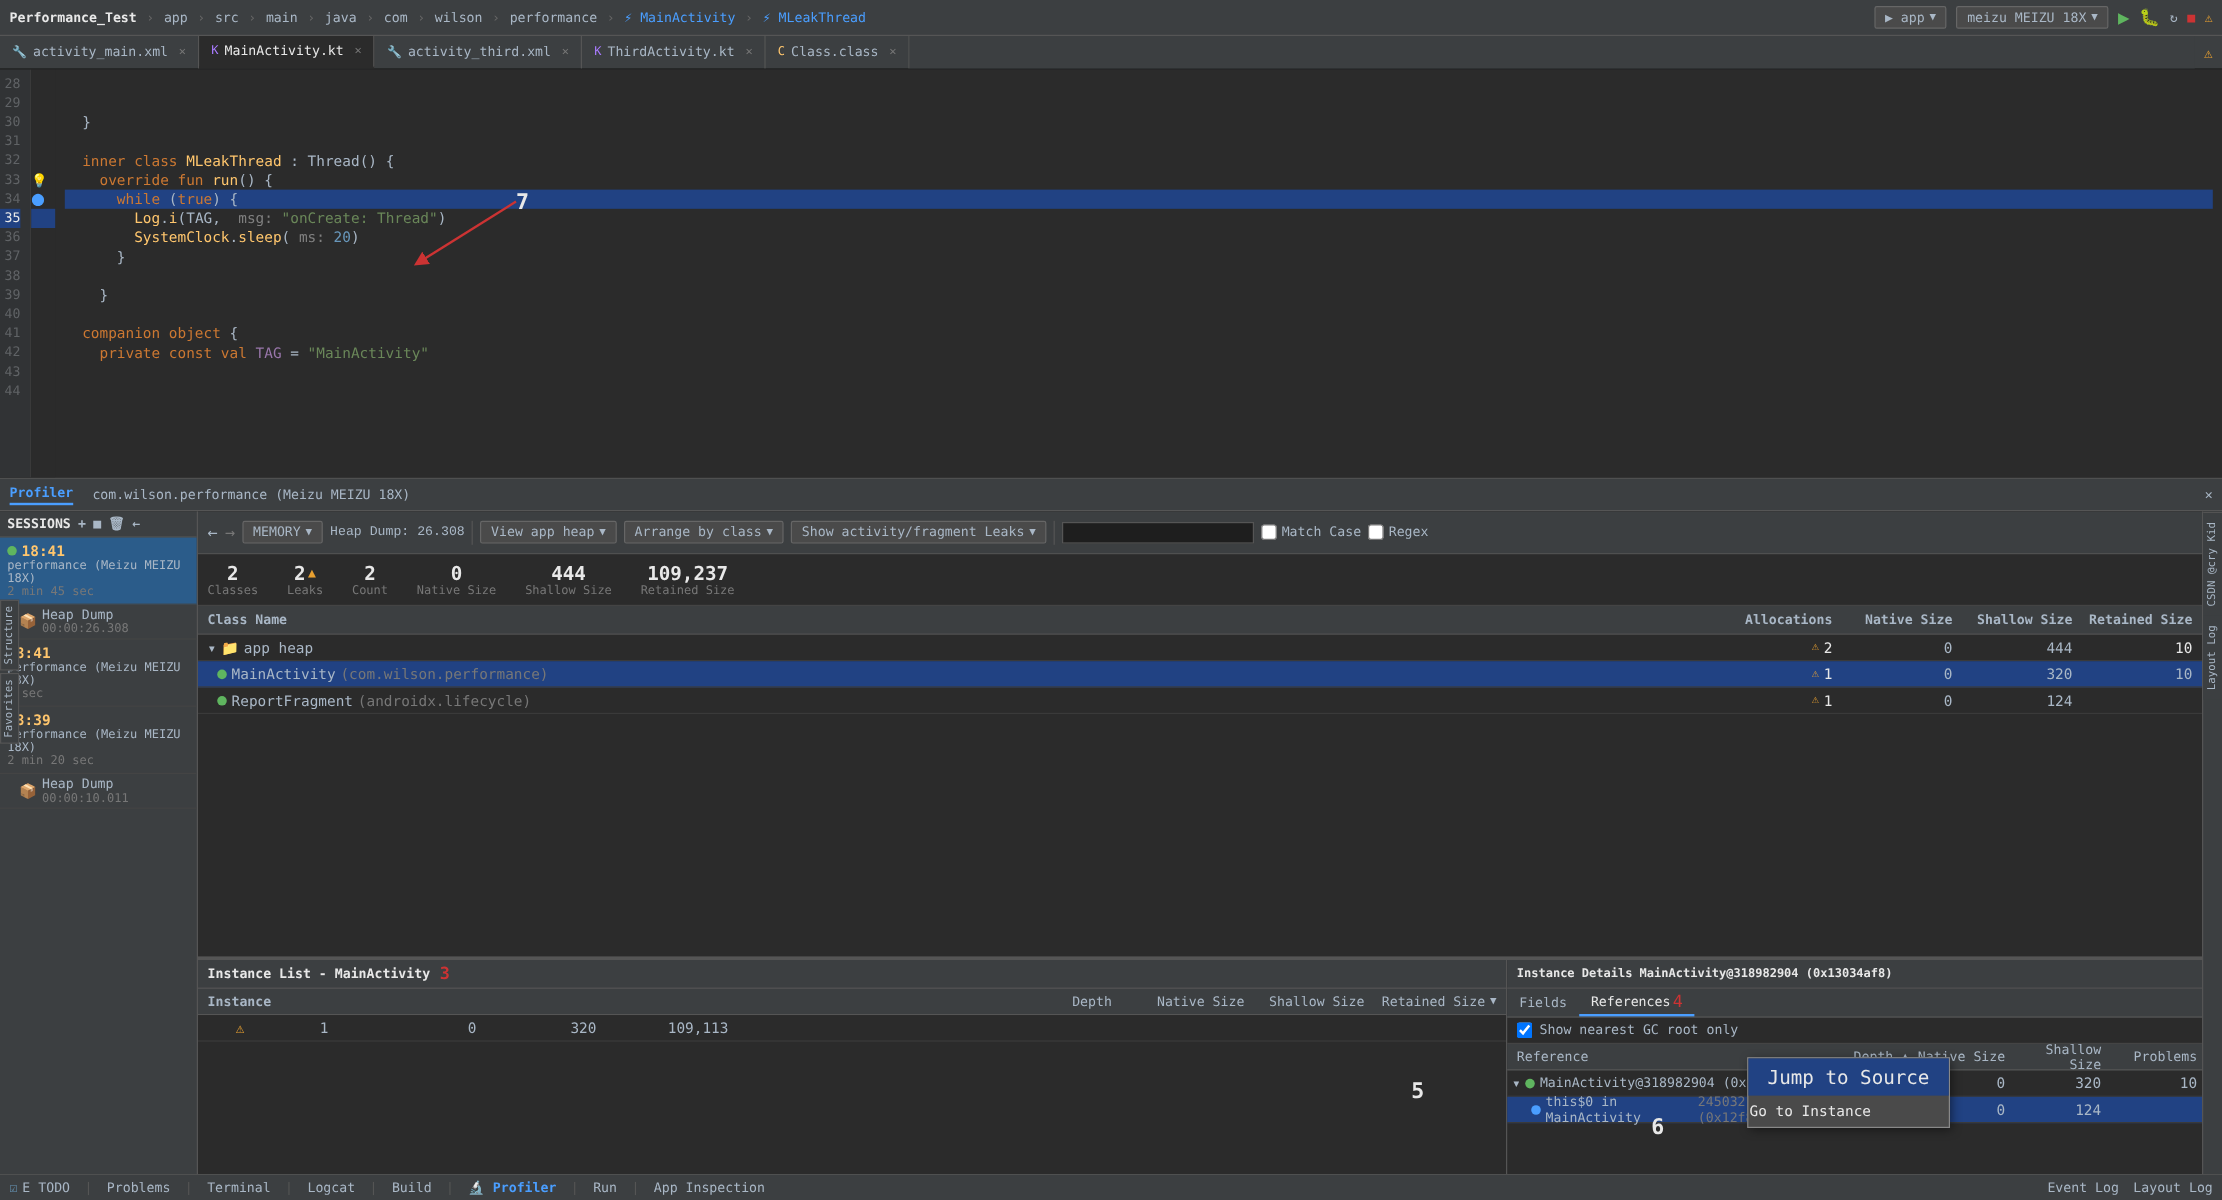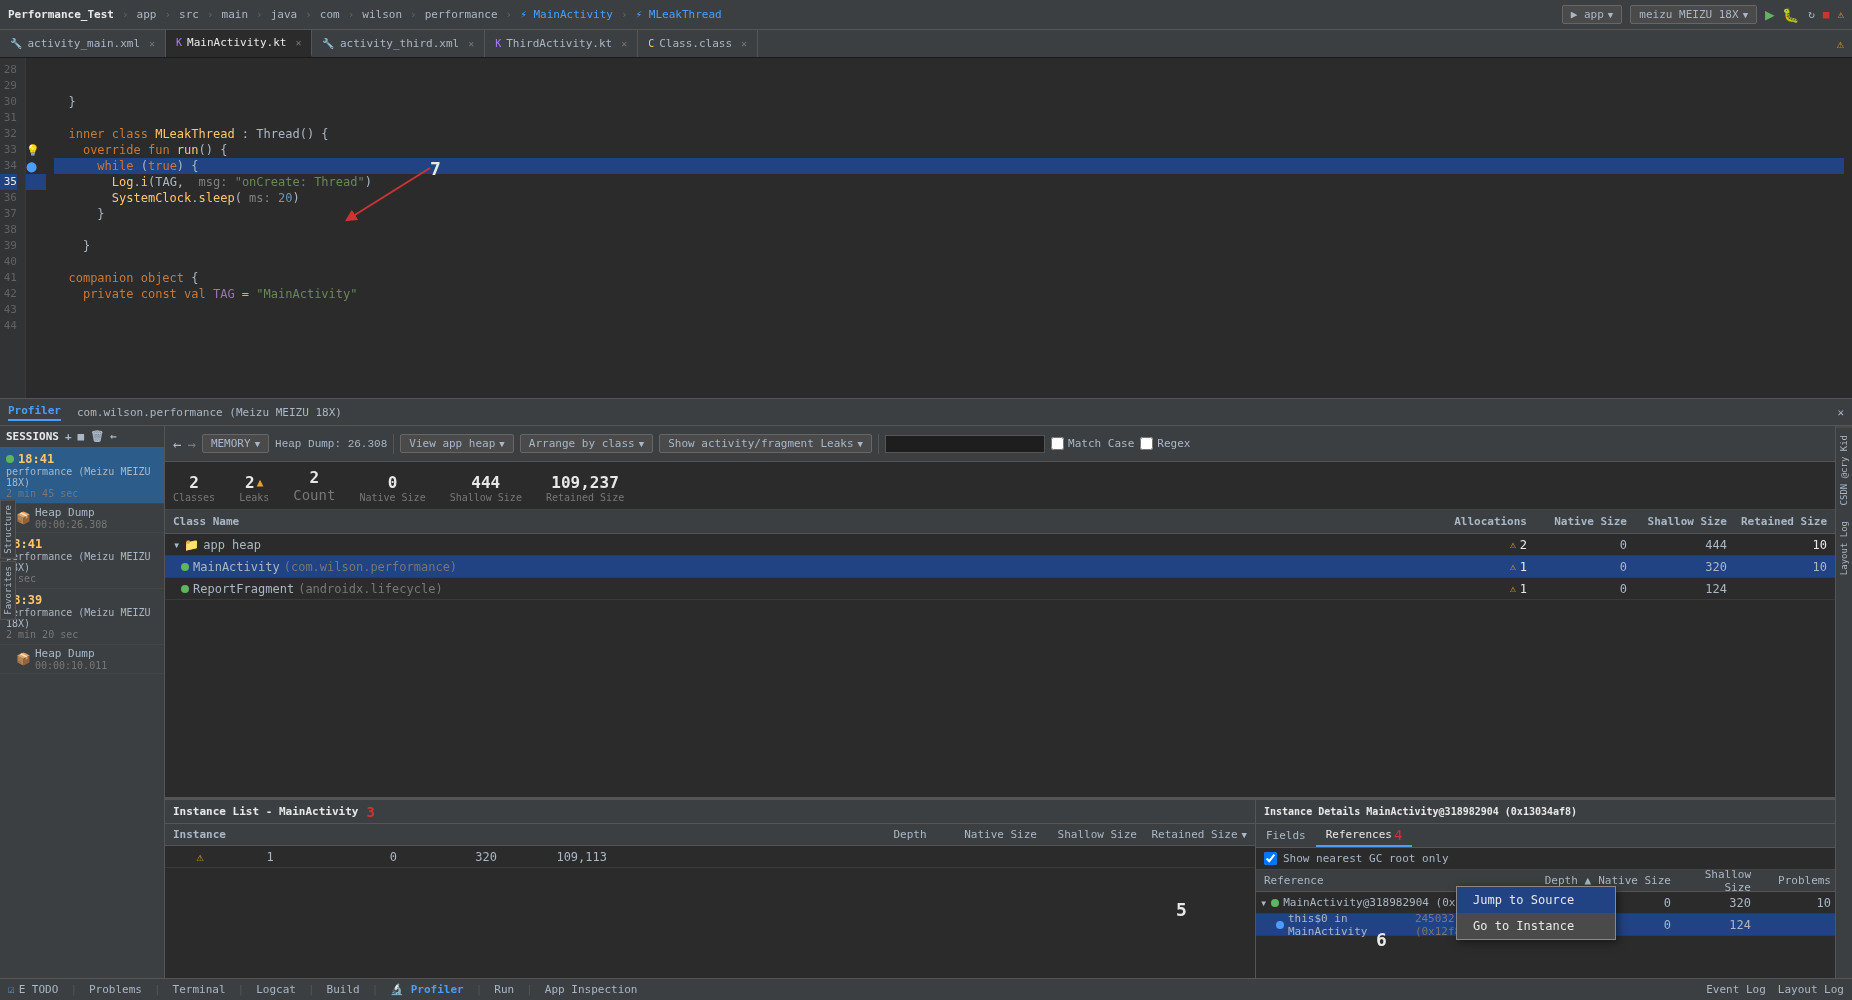--- a/index.html
+++ b/index.html
@@ -270,21 +270,21 @@
       </div>
       <div style="display:flex; flex-direction:column; align-items:center;">
         <div style="display:flex; align-items:center; gap:2px;">
           <span style="font-size:16px; color:#e8e8e8; font-weight:bold;">2</span>
           <span style="color:#e8a030; font-size:11px;">▲</span>
         </div>
         <span style="font-size:10px; color:#777;">Leaks</span>
       </div>
       <div style="display:flex; flex-direction:column; align-items:center;">
         <span style="font-size:16px; color:#e8e8e8; font-weight:bold;">2</span>
-        <span style="font-size:14px; color:#777;">Count</span>
+        <span style="font-size:10px; color:#777;">Count</span>
       </div>
       <div style="display:flex; flex-direction:column; align-items:center;">
         <span style="font-size:16px; color:#e8e8e8; font-weight:bold;">0</span>
         <span style="font-size:10px; color:#777;">Native Size</span>
       </div>
       <div style="display:flex; flex-direction:column; align-items:center;">
         <span style="font-size:16px; color:#e8e8e8; font-weight:bold;">444</span>
         <span style="font-size:10px; color:#777;">Shallow Size</span>
       </div>
       <div style="display:flex; flex-direction:column; align-items:center;">
@@ -494,24 +494,24 @@
           <div style="width:80px; text-align:right; padding-right:4px;">
             <span>0</span>
           </div>
           <div style="width:80px; text-align:right; padding-right:4px;">
             <span>124</span>
           </div>
           <div style="width:80px; text-align:right; padding-right:4px;"></div>
         </div>
 
         <div style="position:absolute; left:200px; bottom:60px; background:#4a4a4a; border:1px solid #888; z-index:100; box-shadow:2px 2px 8px rgba(0,0,0,0.5); min-width:160px;">
-          <div style="padding:6px 16px; cursor:pointer; font-size:12px; color:#e8e8e8; background:#214283;">
+          <div style="padding:6px 16px; cursor:pointer; font-size:16px; color:#e8e8e8; background:#214283;">
             <span>Jump to Source</span>
           </div>
-          <div style="padding:6px 16px; cursor:pointer; font-size:12px; color:#e8e8e8;">
+          <div style="padding:6px 1px; cursor:pointer; font-size:12px; color:#e8e8e8;">
             <span>Go to Instance</span>
           </div>
         </div>
 
         <div style="position:absolute; left:-80px; bottom:80px; pointer-events:none; color:#e8e8e8; font-size:18px; font-weight:bold;">5</div>
         <div style="position:absolute; left:120px; bottom:50px; pointer-events:none; color:#e8e8e8; font-size:18px; font-weight:bold;">6</div>
       </div>
     </div>
   </div>
 

